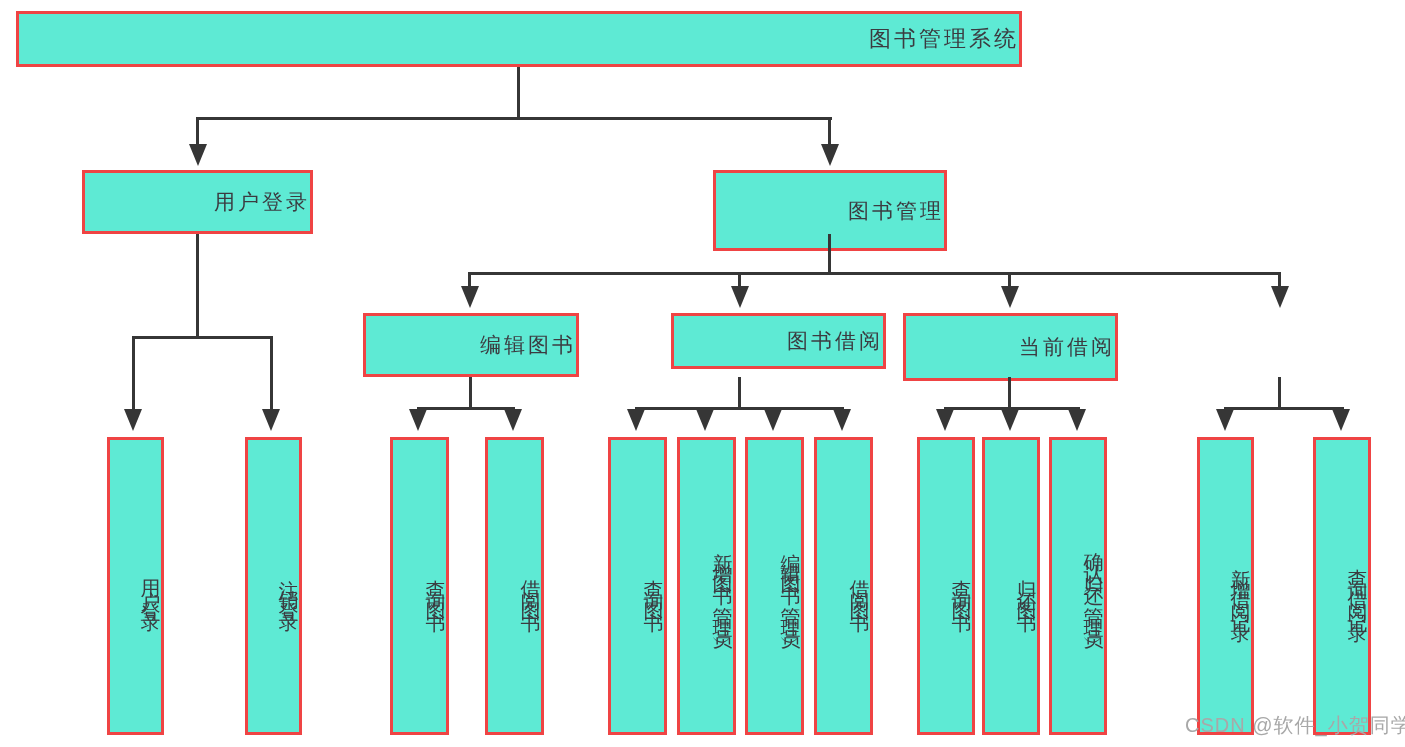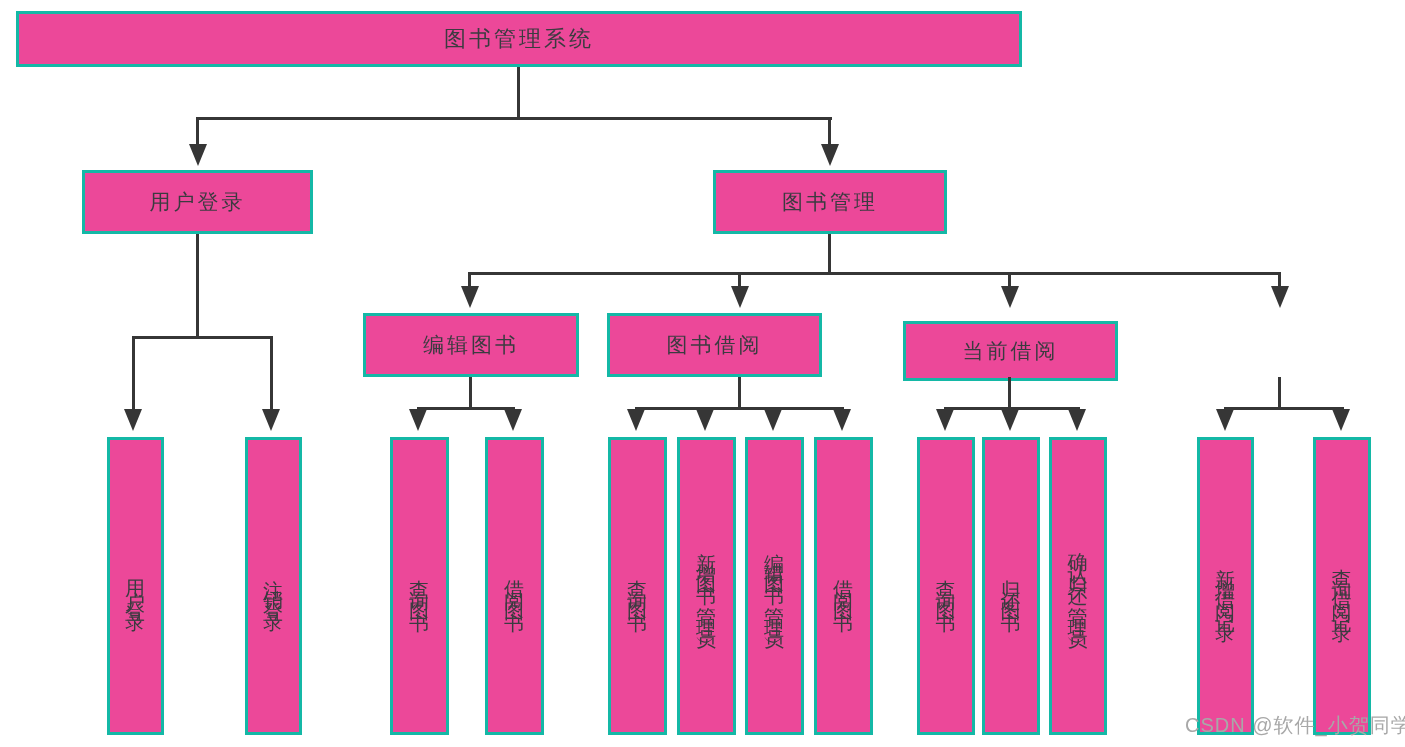--- a/index.html
+++ b/index.html
@@ -8,25 +8,25 @@
     width: 1405px;
     height: 747px;
     background: #ffffff;
     font-family: "Liberation Sans", "DejaVu Sans", sans-serif;
     overflow: hidden;
   }
   
   .b {
     position: absolute;
     box-sizing: border-box;
-    border: 3px solid #14b8a6;
-    background: #ec4899;
+    border: 3px solid #ef4444;
+    background: #5eead4;
     display: flex;
     align-items: center;
-    justify-content: center;
+    justify-content: flex-end;
     color: #3b3b40;
   }
   .b.h span {
     font-size: 21px;
     letter-spacing: 3px;
     white-space: nowrap;
   }
   .b.v span {
     writing-mode: vertical-rl;
     text-orientation: mixed;
@@ -68,21 +68,21 @@
   <div class="ln" style="left:517px; top:67px; width:3px; height:53px;"></div>
   <div class="ln" style="left:196px; top:117px; width:636px; height:3px;"></div>
   <div class="ln" style="left:196px; top:117px; width:3px; height:31px;"></div>
   <div class="ah" style="left:189px; top:144px;"></div>
   <div class="ln" style="left:828px; top:117px; width:3px; height:31px;"></div>
   <div class="ah" style="left:821px; top:144px;"></div>
 
   <div class="b h" style="left:82px; top:170px; width:231px; height:64px;">
     <span>用户登录</span>
   </div>
-  <div class="b h" style="left:713px; top:170px; width:234px; height:64px;">
+  <div class="b h" style="left:713px; top:170px; width:234px; height:81px;">
     <span>图书管理</span>
   </div>
 
   <div class="ln" style="left:196px; top:234px; width:3px; height:105px;"></div>
   <div class="ln" style="left:132px; top:336px; width:141px; height:3px;"></div>
   <div class="ln" style="left:132px; top:336px; width:3px; height:77px;"></div>
   <div class="ah" style="left:124px; top:409px;"></div>
   <div class="ln" style="left:270px; top:336px; width:3px; height:77px;"></div>
   <div class="ah" style="left:262px; top:409px;"></div>
 
@@ -93,24 +93,24 @@
   <div class="ln" style="left:738px; top:272px; width:3px; height:18px;"></div>
   <div class="ah" style="left:731px; top:286px;"></div>
   <div class="ln" style="left:1008px; top:272px; width:3px; height:18px;"></div>
   <div class="ah" style="left:1001px; top:286px;"></div>
   <div class="ln" style="left:1278px; top:272px; width:3px; height:18px;"></div>
   <div class="ah" style="left:1271px; top:286px;"></div>
 
   <div class="b h" style="left:363px; top:313px; width:216px; height:64px;">
     <span>编辑图书</span>
   </div>
-  <div class="b h" style="left:607px; top:313px; width:215px; height:64px;">
+  <div class="b h" style="left:671px; top:313px; width:215px; height:56px;">
     <span>图书借阅</span>
   </div>
-  <div class="b h" style="left:903px; top:313px; width:215px; height:60px;margin-top:8px;">
+  <div class="b h" style="left:903px; top:313px; width:215px; height:68px;">
     <span>当前借阅</span>
   </div>
 
   <div class="ln" style="left:469px; top:377px; width:3px; height:33px;"></div>
   <div class="ln" style="left:417px; top:407px; width:98px; height:3px;"></div>
   <div class="ln" style="left:417px; top:407px; width:3px; height:8px;"></div>
   <div class="ah" style="left:409px; top:409px;"></div>
   <div class="ln" style="left:512px; top:407px; width:3px; height:8px;"></div>
   <div class="ah" style="left:504px; top:409px;"></div>
 

